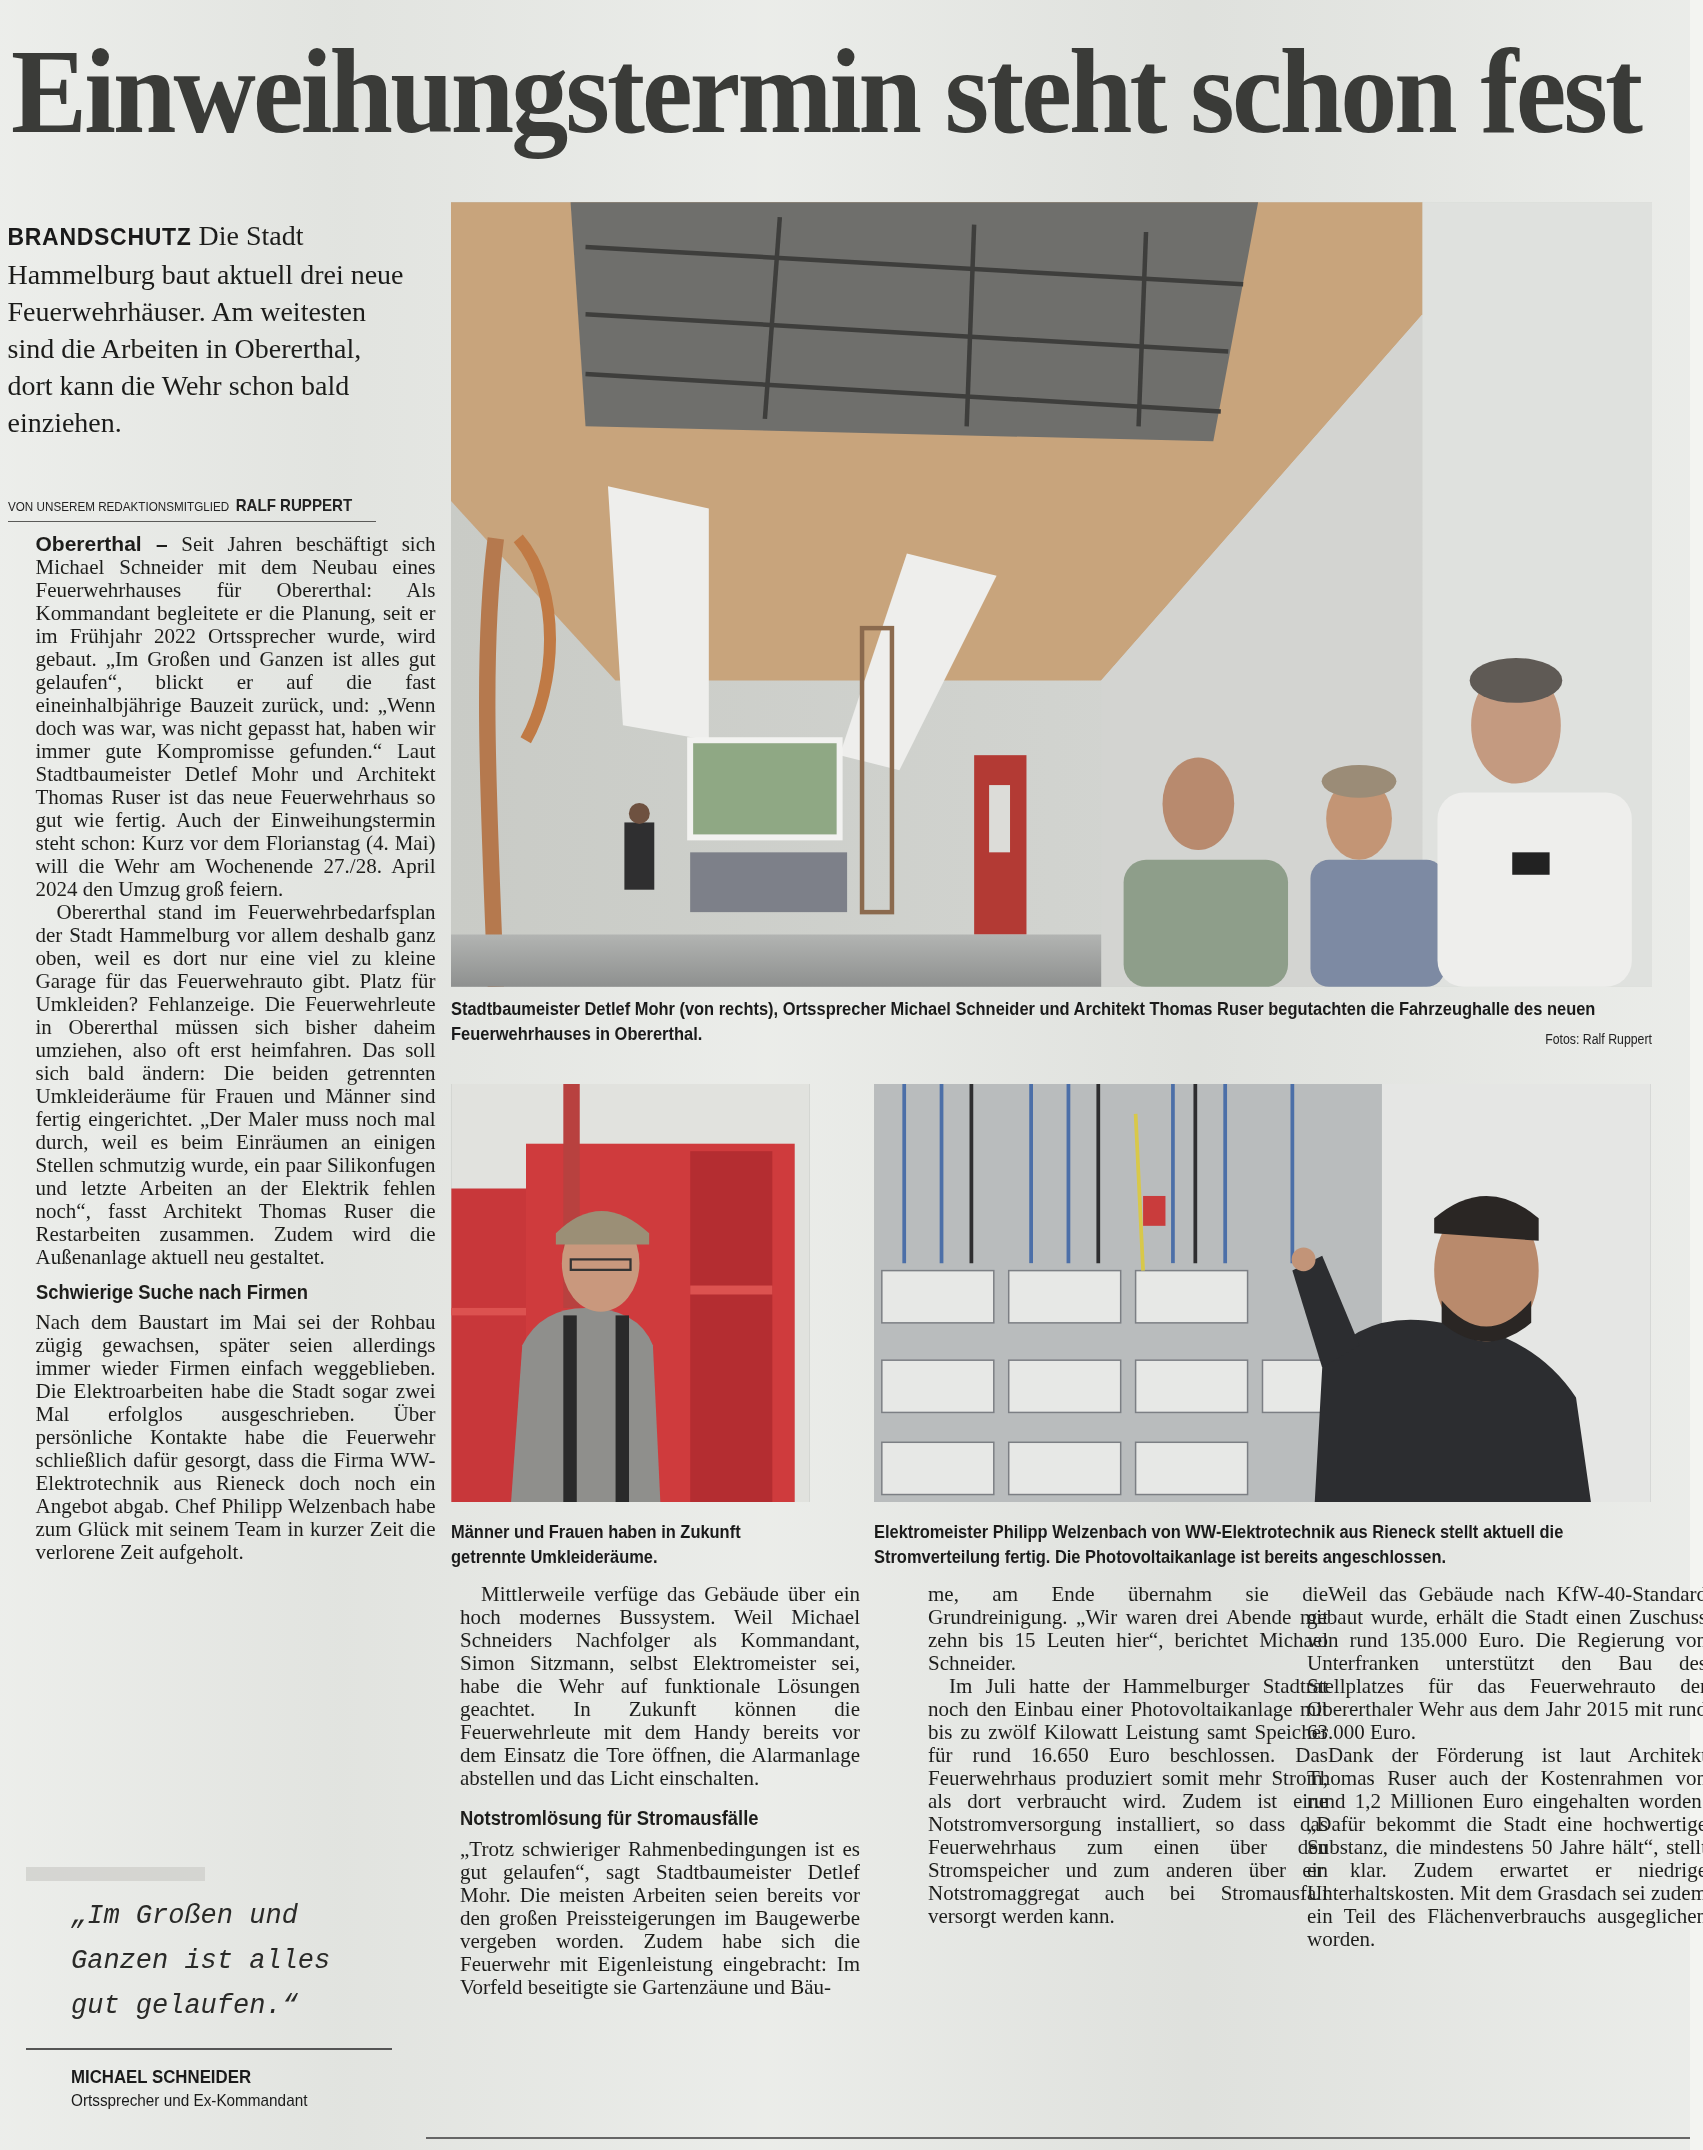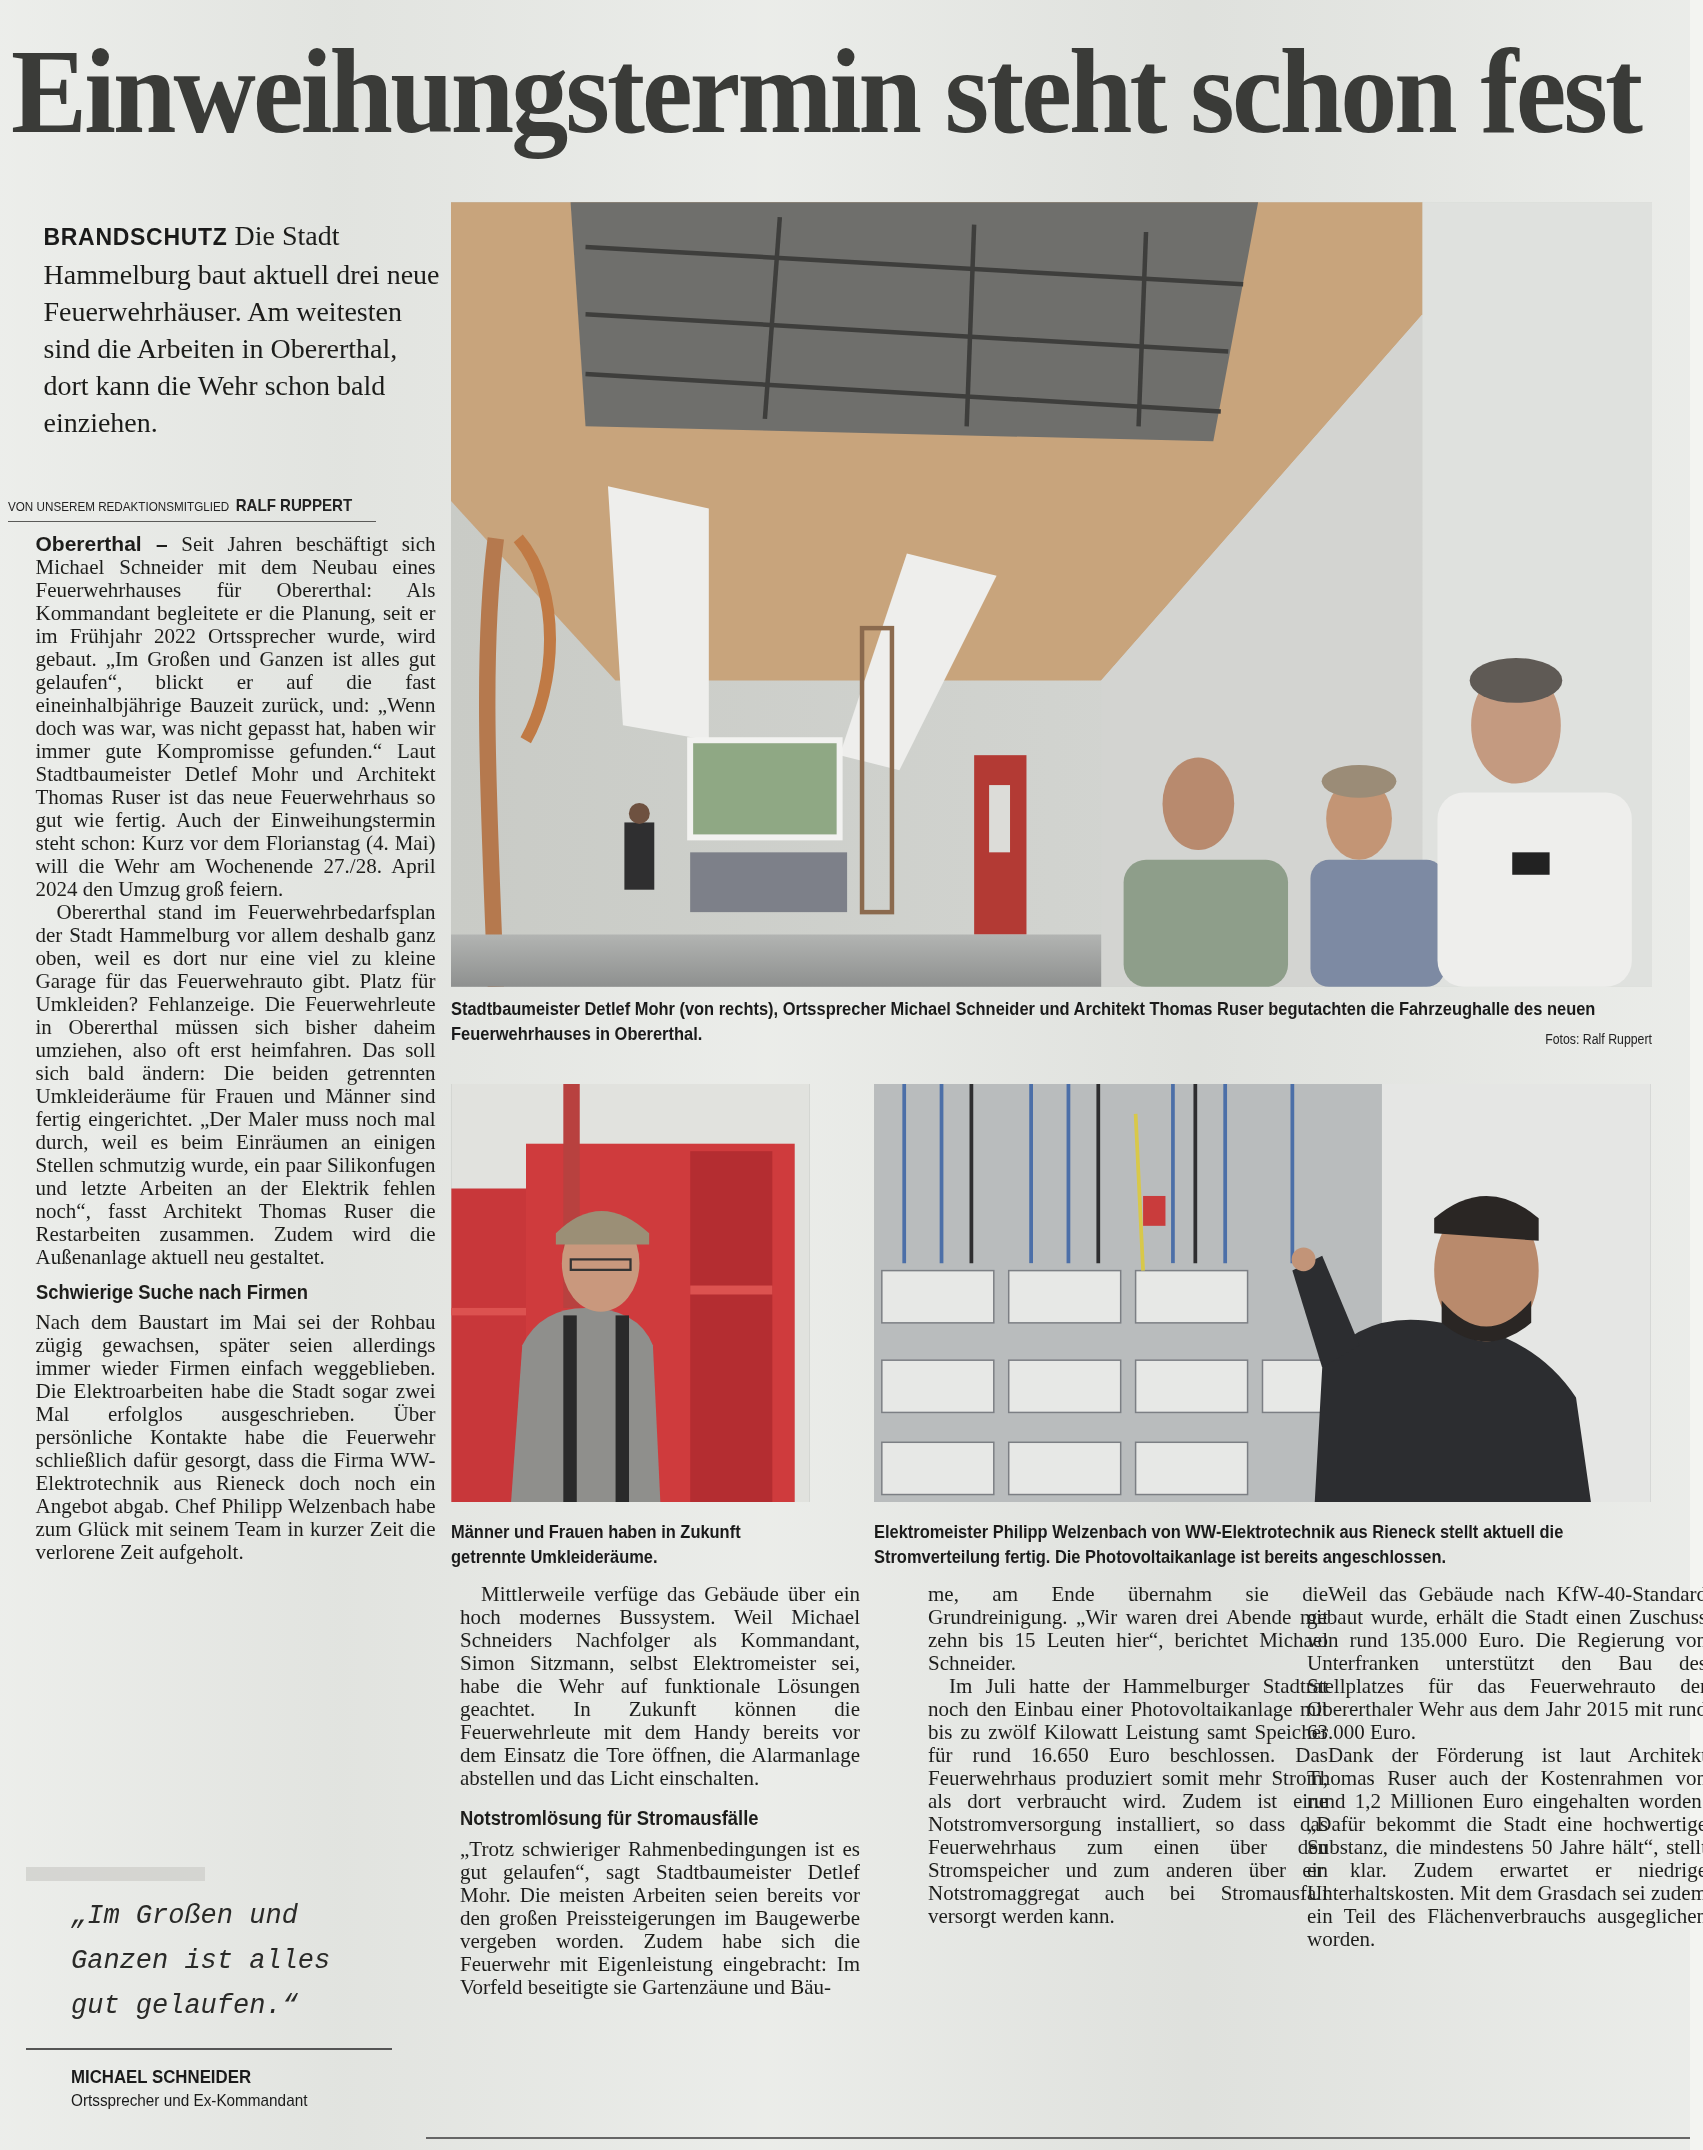--- a/index.html
+++ b/index.html
@@ -21,21 +21,21 @@
     font-size: 120px; line-height: 127px;
     color: #3a3b38; letter-spacing: -3px;
     transform: scaleX(0.95); transform-origin: left top;
     white-space: nowrap;
   }
   .right-edge { left: 1690px; top: 0; width: 13.5px; height: 2151px; background: #f3f4f1; }
 
   
   .lead {
     left: 7.5px; top: 217px; width: 404px;
-    font-size: 28px; line-height: 37px; color: #1c1c1a; margin-left: 36px;
+    font-size: 28px; line-height: 37px; color: #1c1c1a;
   }
   .kicker {
     font-family: "Liberation Sans", sans-serif; font-weight: bold;
     font-size: 23px; letter-spacing: 0.7px; color: #1a1a1a;
   }
   .byline {
     left: 7.5px; top: 496px; width: 400px;
     font-family: "Liberation Sans", sans-serif; font-size: 12.7px;
     padding-bottom: 6px; border-bottom: 1.5px solid #5a5a58;
     color: #222;

